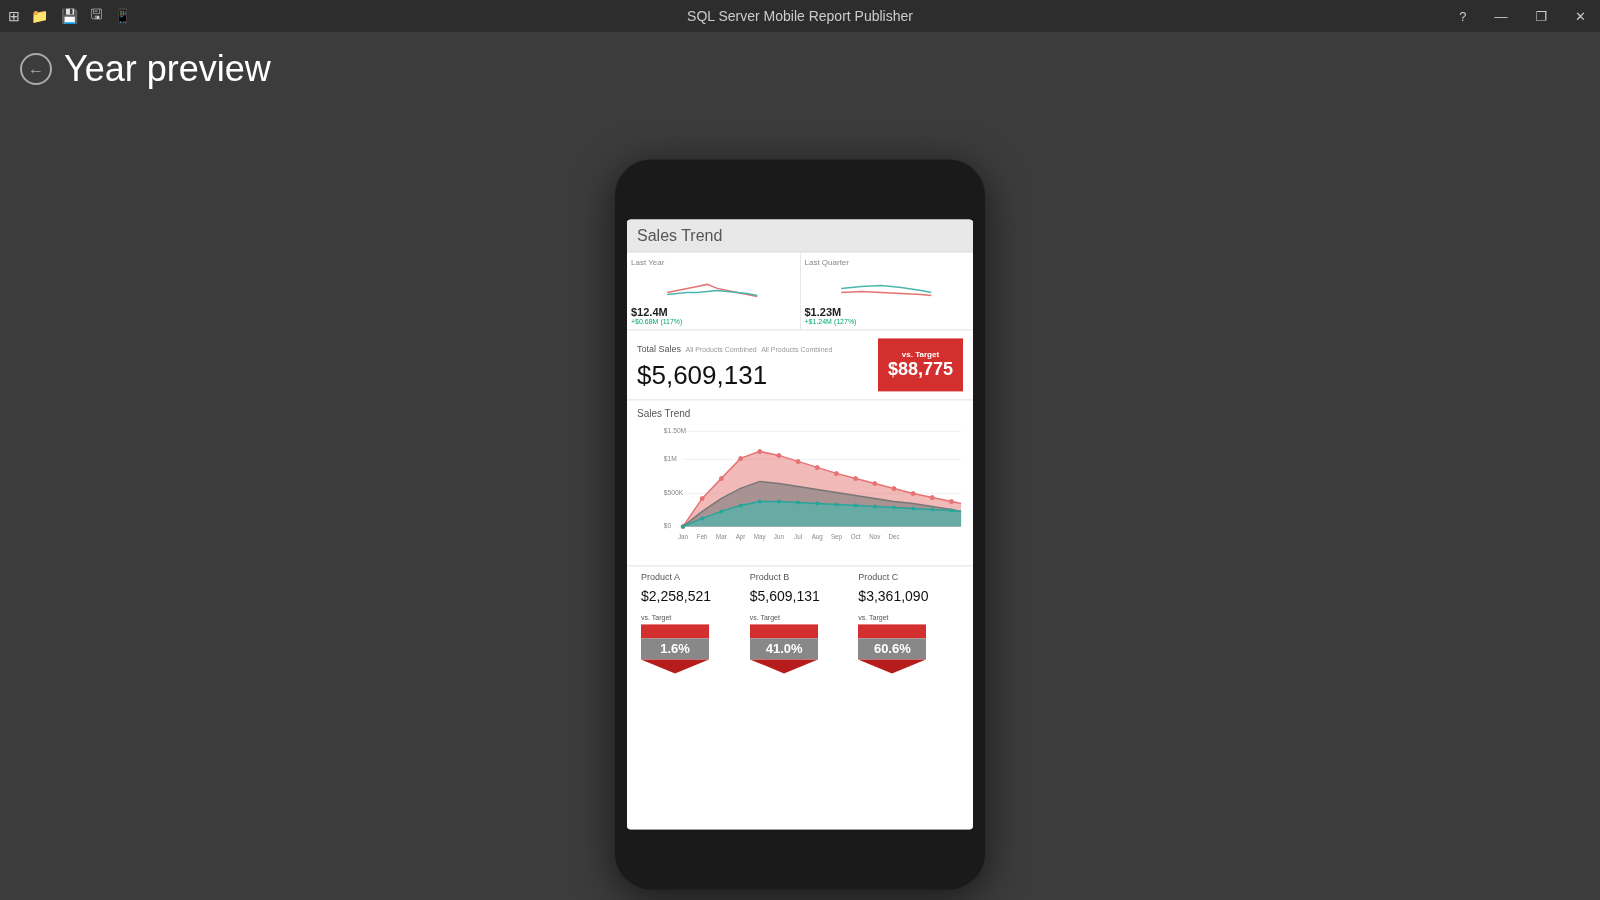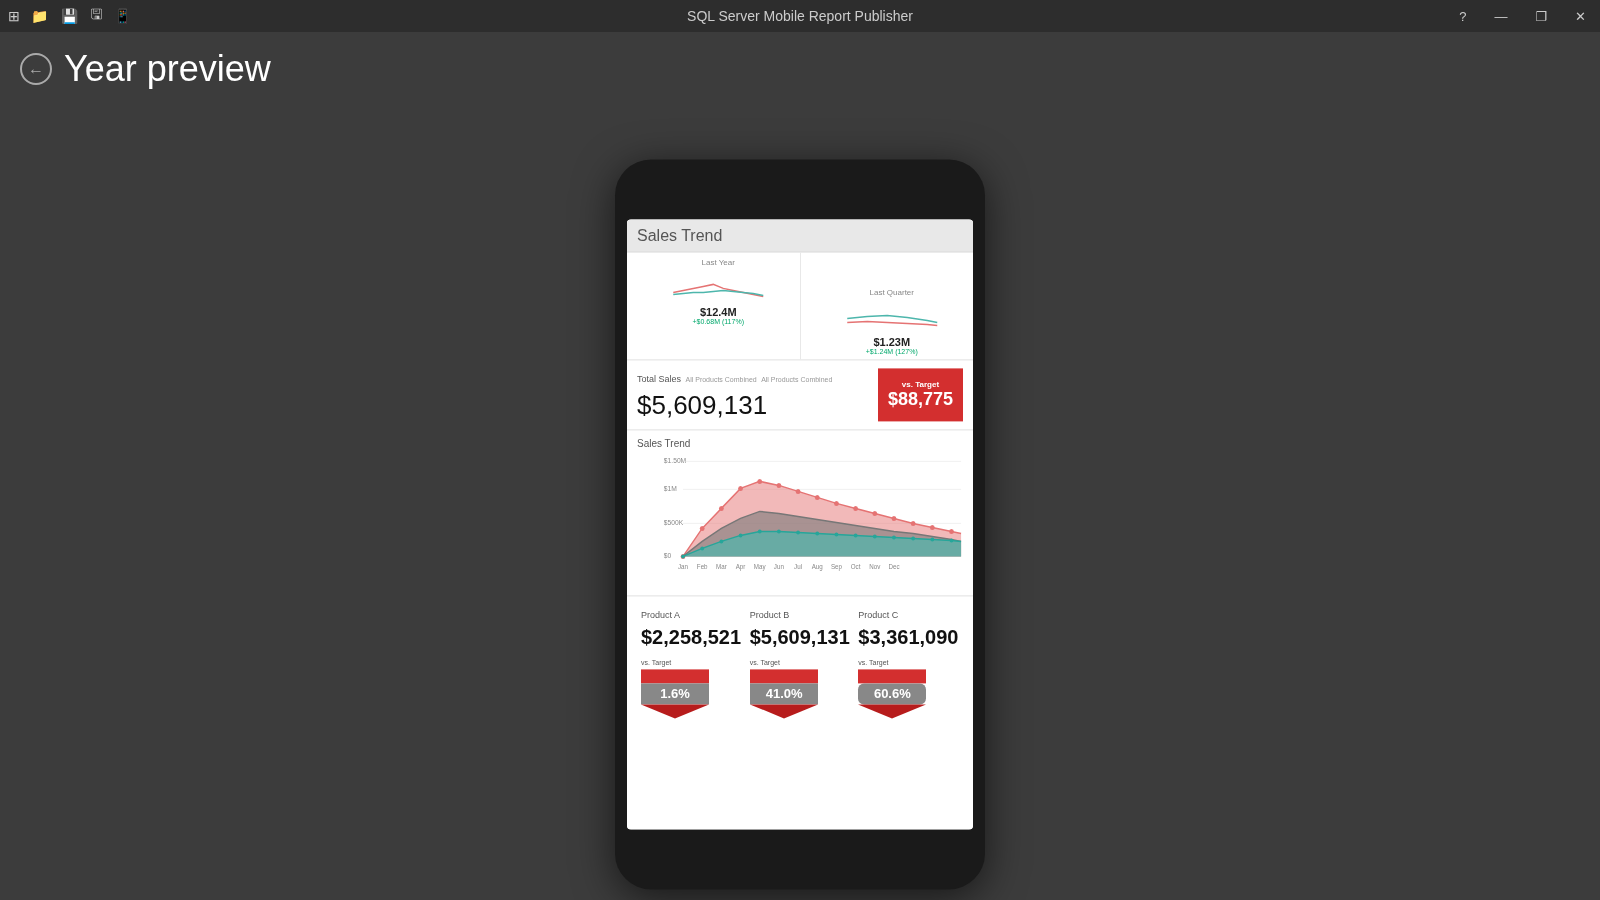--- a/index.html
+++ b/index.html
@@ -130,25 +130,25 @@
       font-weight: 300;
     }
 
     
     .mini-charts {
       display: flex;
       border-bottom: 1px solid #e0e0e0;
     }
     .mini-chart {
       flex: 1;
-      padding: 6px 6px 4px 16px;
+      padding: 6px 6px 4px 4px;
       border-right: 1px solid #e8e8e8;
-      text-align: center;
-    }
-    .mini-chart:last-child { border-right: none; margin-top: 30px; }
+      text-align: left;
+    }
+    .mini-chart:last-child { border-right: none; }
     .mini-chart-title {
       font-size: 8px;
       color: #888;
       margin-bottom: 3px;
     }
     .mini-chart-svg {
       width: 100%;
       height: 30px;
     }
     .mini-chart-value {
@@ -222,34 +222,33 @@
       height: 130px;
     }
 
     
     .products-section {
       padding: 6px 10px;
     }
     .products-row {
       display: flex;
       gap: 0;
-      margin-top: 8px;
     }
     .product-col {
       flex: 1;
       padding: 0 4px;
     }
     .product-name {
       font-size: 9px;
       color: #555;
       margin-bottom: 6px;
     }
     .product-value {
-      font-size: 20px;
-      font-weight: 700;
+      font-size: 14px;
+      font-weight: 400;
       color: #111;
       margin-bottom: 10px;
     }
     .vs-target-small-label {
       font-size: 7px;
       color: #555;
       margin-bottom: 3px;
     }
   </style>
 </head>
@@ -423,21 +422,21 @@
                   <div style="width:0; height:0; border-left:34px solid transparent; border-right:34px solid transparent; border-top:14px solid #b71c1c;"></div>
                 </div>
               </div>
 
               <div class="product-col">
                 <div class="product-name">Product C</div>
                 <div class="product-value">$3,361,090</div>
                 <div class="vs-target-small-label">vs. Target</div>
                 <div style="position:relative; display:inline-block;">
                   <div style="background:#d32f2f; height:14px; width:68px;"></div>
-                  <div style="background:#888; color:white; font-size:13px; font-weight:700; text-align:center; padding:3px 0; width:68px;border-radius:6px;">60.6%</div>
+                  <div style="background:#888; color:white; font-size:13px; font-weight:700; text-align:center; padding:3px 0; width:68px;">60.6%</div>
                   <div style="width:0; height:0; border-left:34px solid transparent; border-right:34px solid transparent; border-top:14px solid #b71c1c;"></div>
                 </div>
               </div>
             </div>
           </div>
 
         </div>
       </div>
     </div>
   </div>

